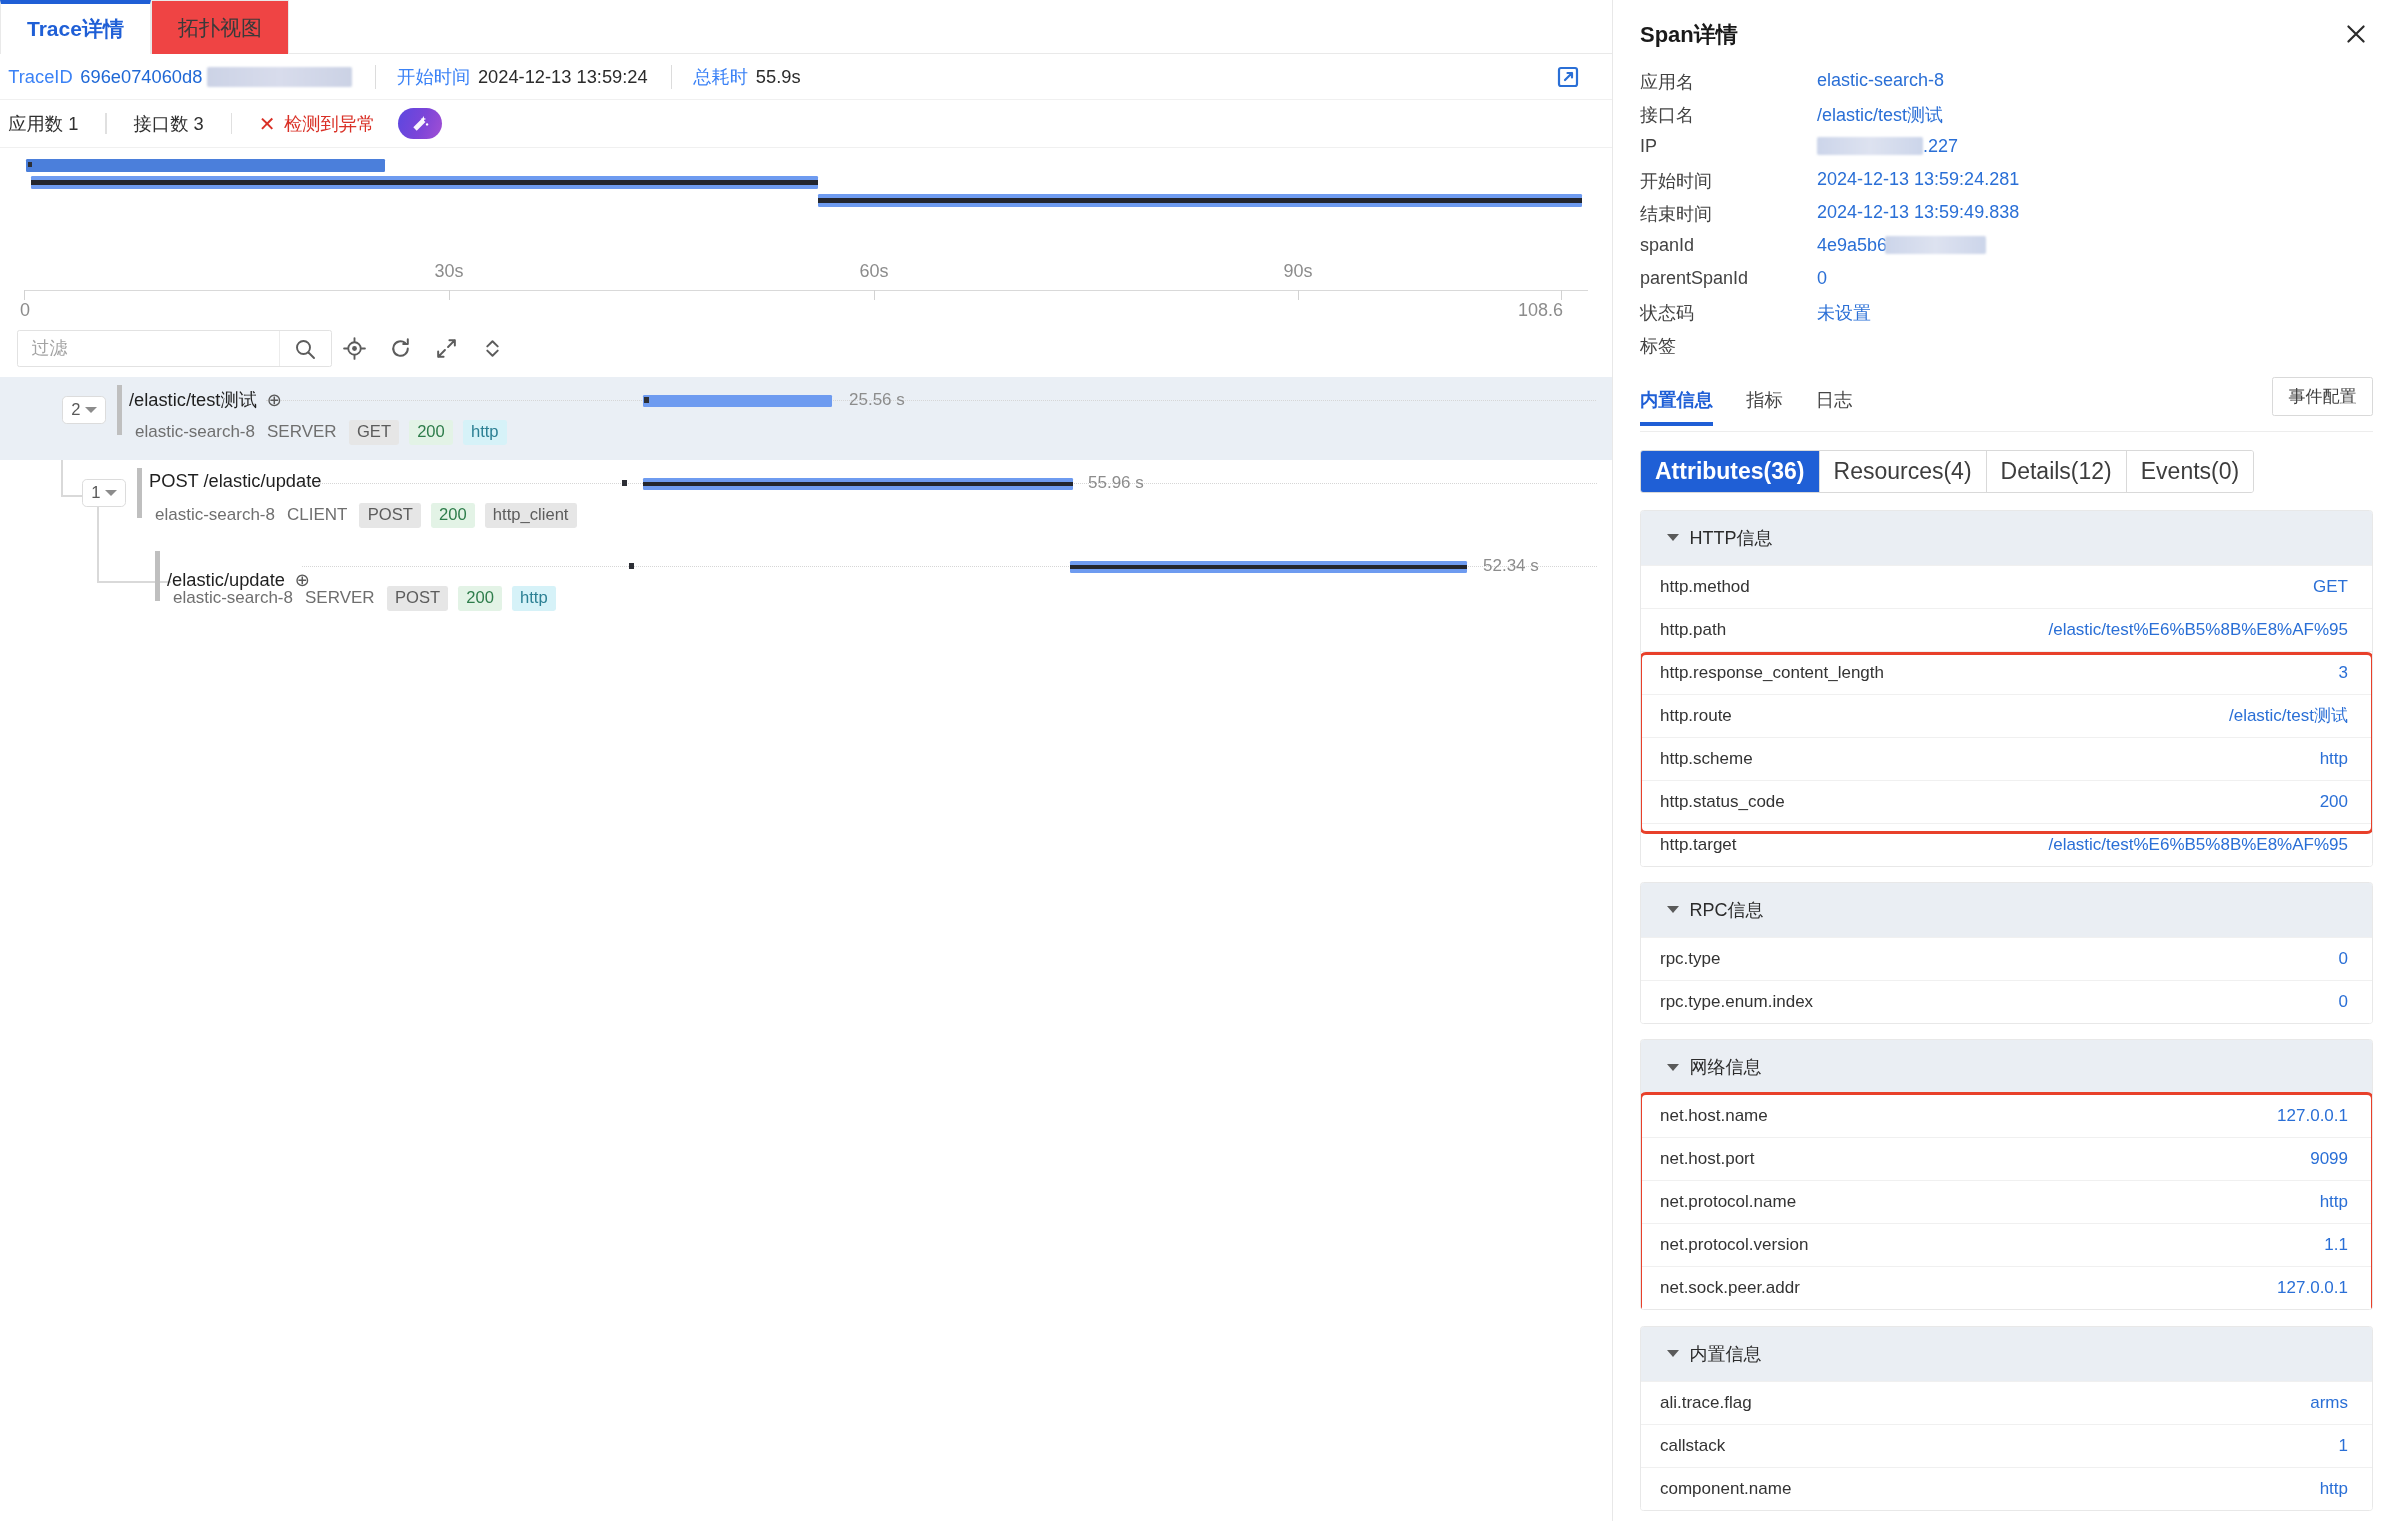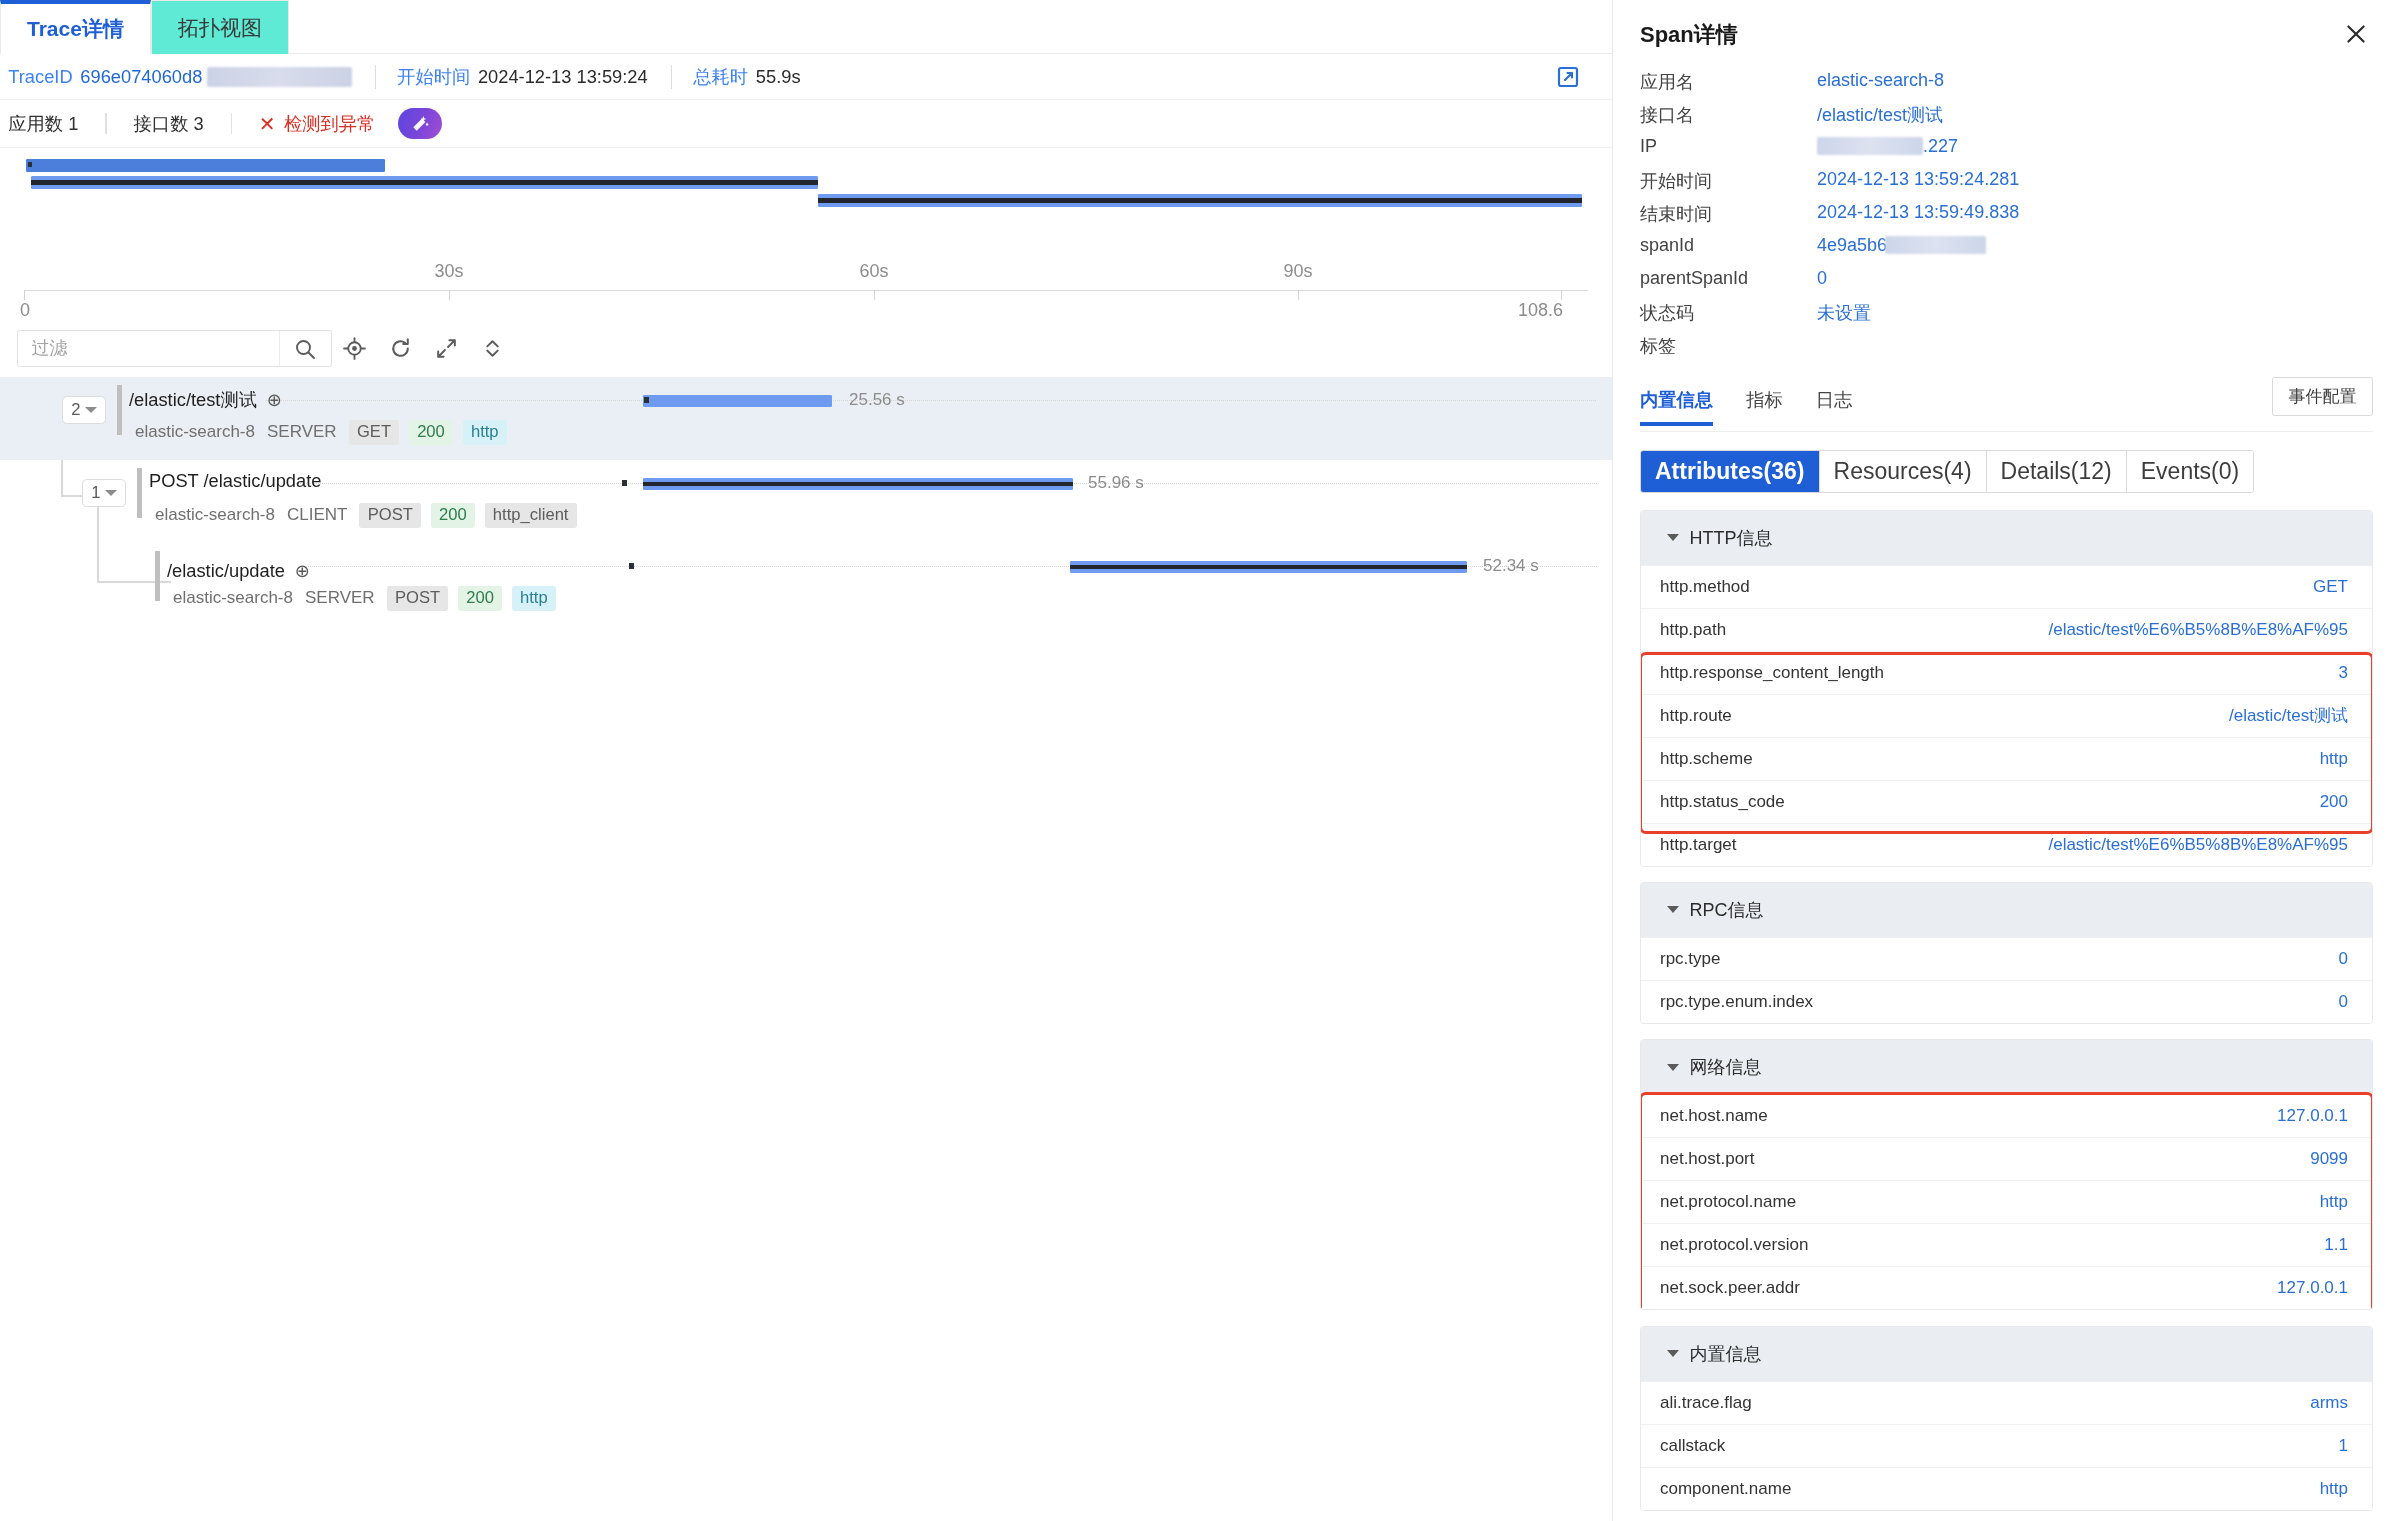--- a/index.html
+++ b/index.html
@@ -21,21 +21,21 @@
   
   .tabbar { height: 54px; display: flex; align-items: stretch; border-bottom: 1.2px solid #e9e9e9; }
   .tab {
     padding: 0 26px; display: flex; align-items: center; justify-content: center;
     font-size: 21px; color: #3a3a3a; position: relative; cursor: pointer;
   }
   .tab.active { color: #1f5fd6; font-weight: bold; border-top: 4.1px solid #1f5fd6;
     border-left: 1.2px solid #e9e9e9; border-right: 1.2px solid #e9e9e9; background:#fff;
     margin-bottom:-1.2px; }
   .tab:not(.active) { border-left: 1.2px solid #e9e9e9; border-right: 1.2px solid #e9e9e9;
-    border-top: 1.2px solid #e9e9e9; background:#5eead4; margin-bottom:-1.2px; }
+    border-top: 1.2px solid #e9e9e9; background:#ef4444; margin-bottom:-1.2px; }
 
   
   .meta-row {
     height: 46px; display: flex; align-items: center; padding-left: 8.3px;
     border-bottom: 1.2px solid #f0f0f0; font-size: 18.3px; color: #303030; position: relative;
   }
   .meta-item { display: flex; align-items: center; gap: 7.7px; padding: 0 21px 0 0; }
   .meta-label { color: #3b82f6; }
   .meta-value { color: #2b2b2b; }
   .meta-value.link { color: #1f68d6; }
@@ -369,21 +369,21 @@
           <div class="dotline" style="left:296px; top:22.5px; width:1301px;"></div>
           <div class="span-bar sub" style="left:643px; top:18px; width:430px;"></div>
           <div class="span-bar-dot" style="left:622px; top:20px;"></div>
           <div class="span-dur" style="left:1088px; top:13px;">55.96 s</div>
         </div>
       </div>
 
       <div class="span-row">
         <div class="row-inner">
           <div class="span-accent" style="left:155px; top:8.3px;"></div>
-          <div class="span-title" style="left:167px; top:17px;">
+          <div class="span-title" style="left:167px; top:26px;">
             <span>/elastic/update</span>
             <span class="zoom-gly">⊕</span>
           </div>
           <div class="span-sub" style="left:173px; top:43px;">
             <span class="svc">elastic-search-8</span>
             <span class="kind">SERVER</span>
             <span class="chip method">POST</span>
             <span class="chip status">200</span>
             <span class="chip proto">http</span>
           </div>

